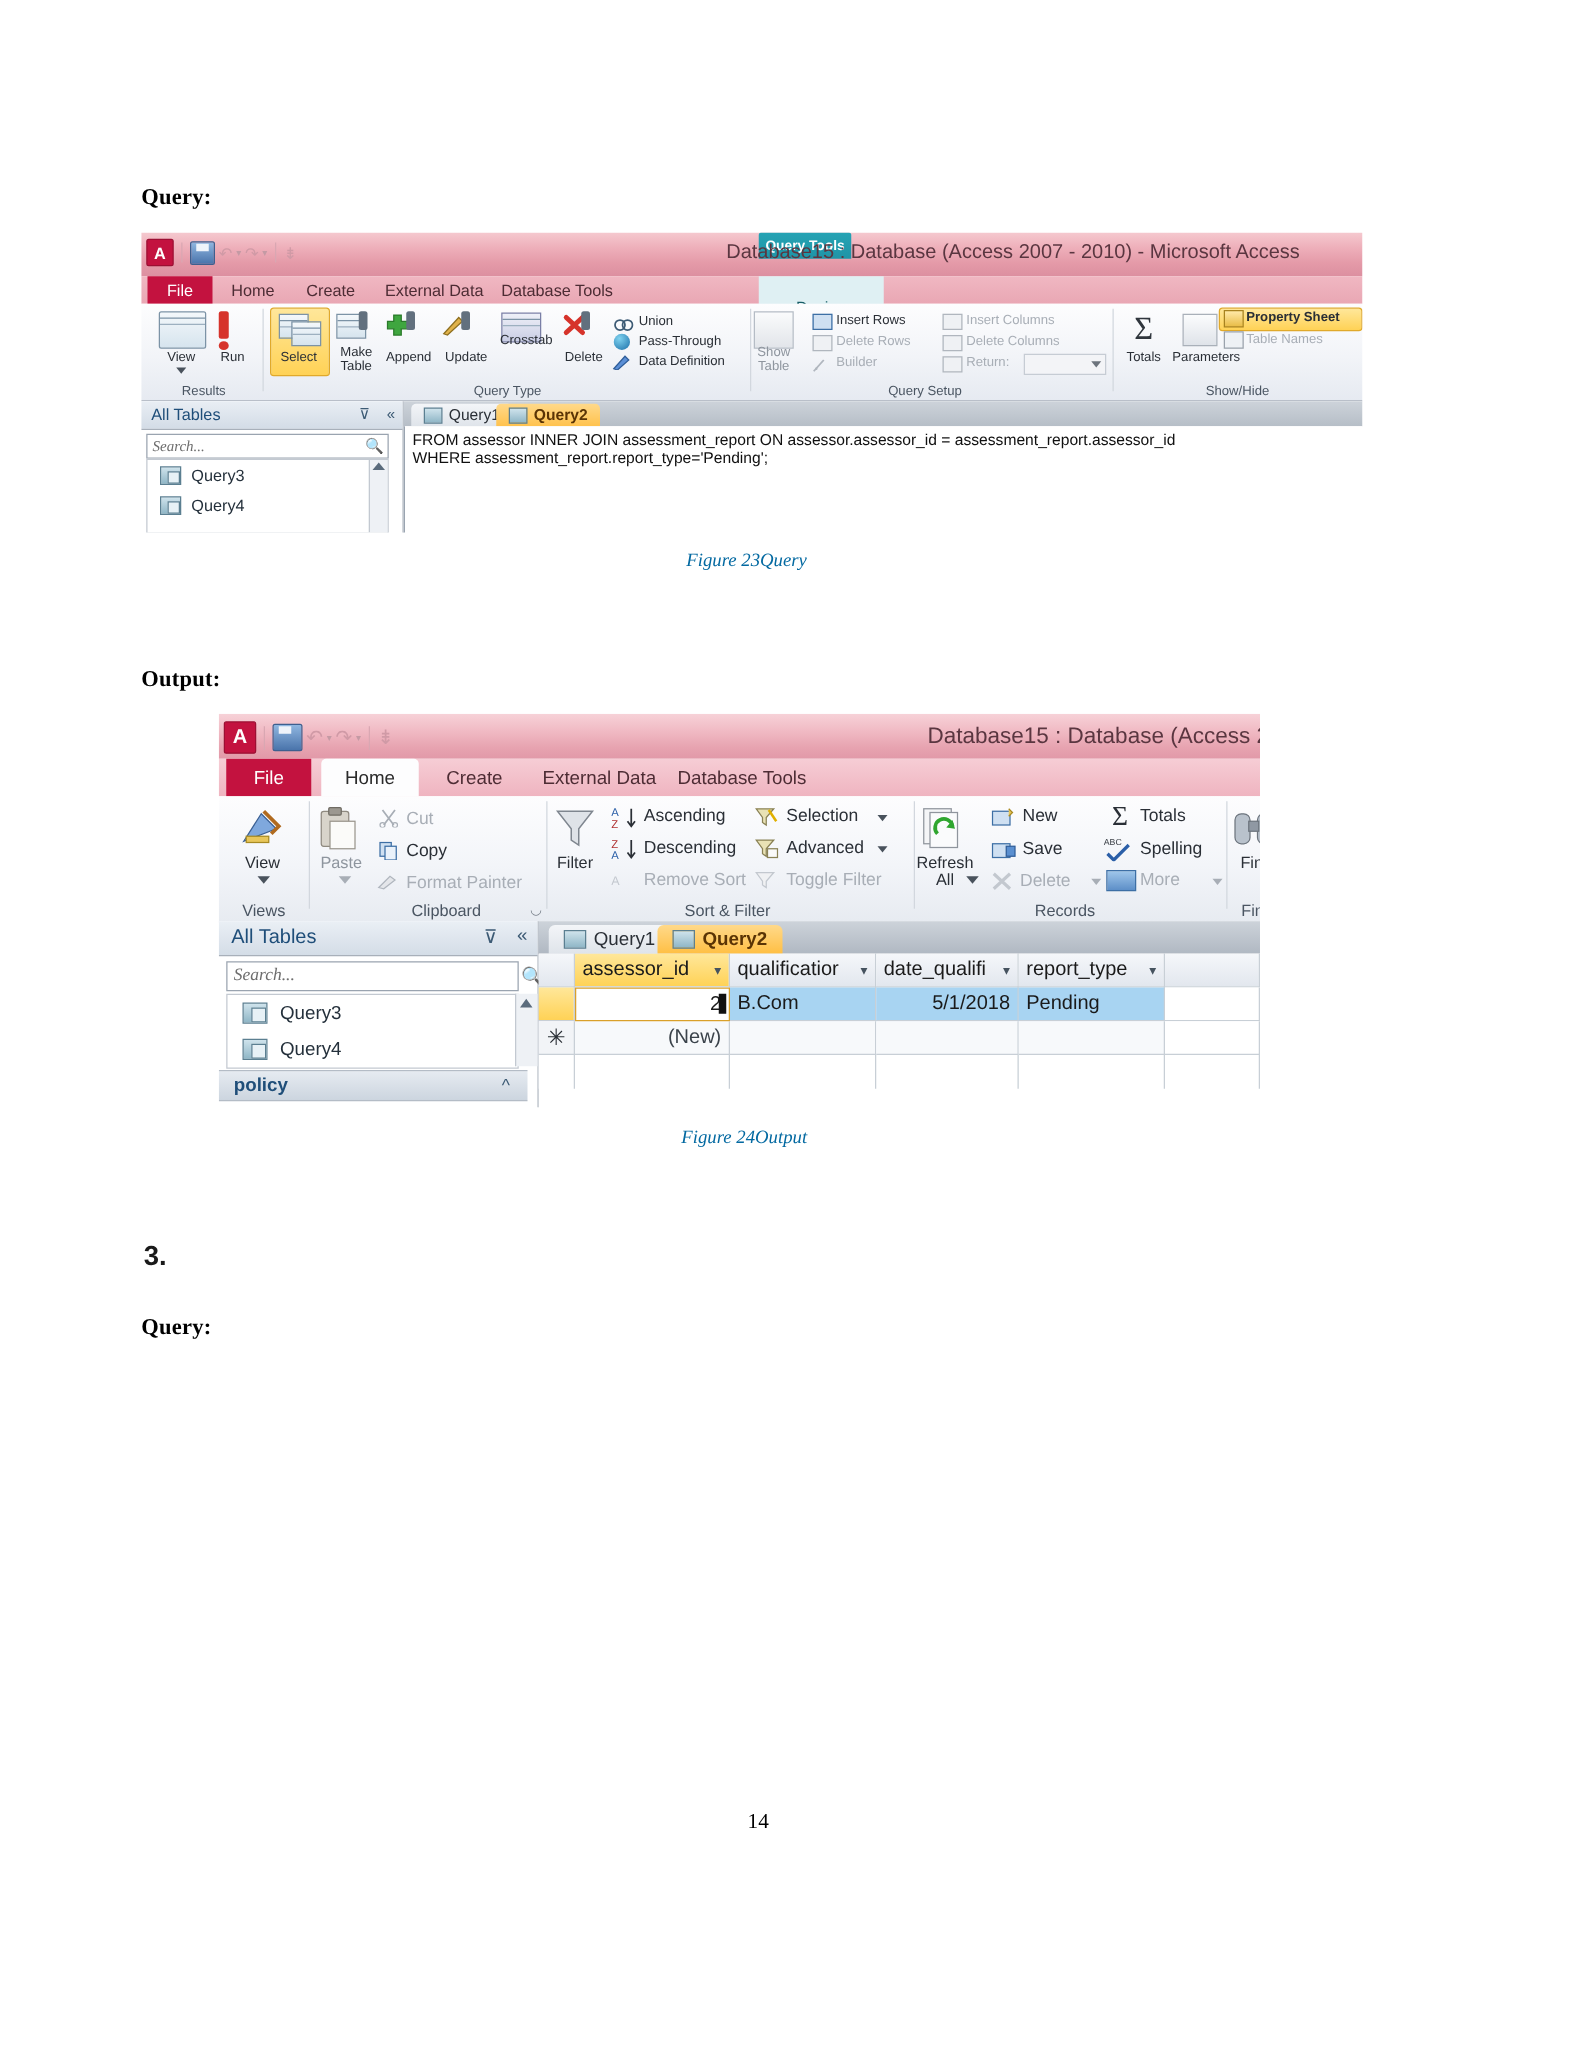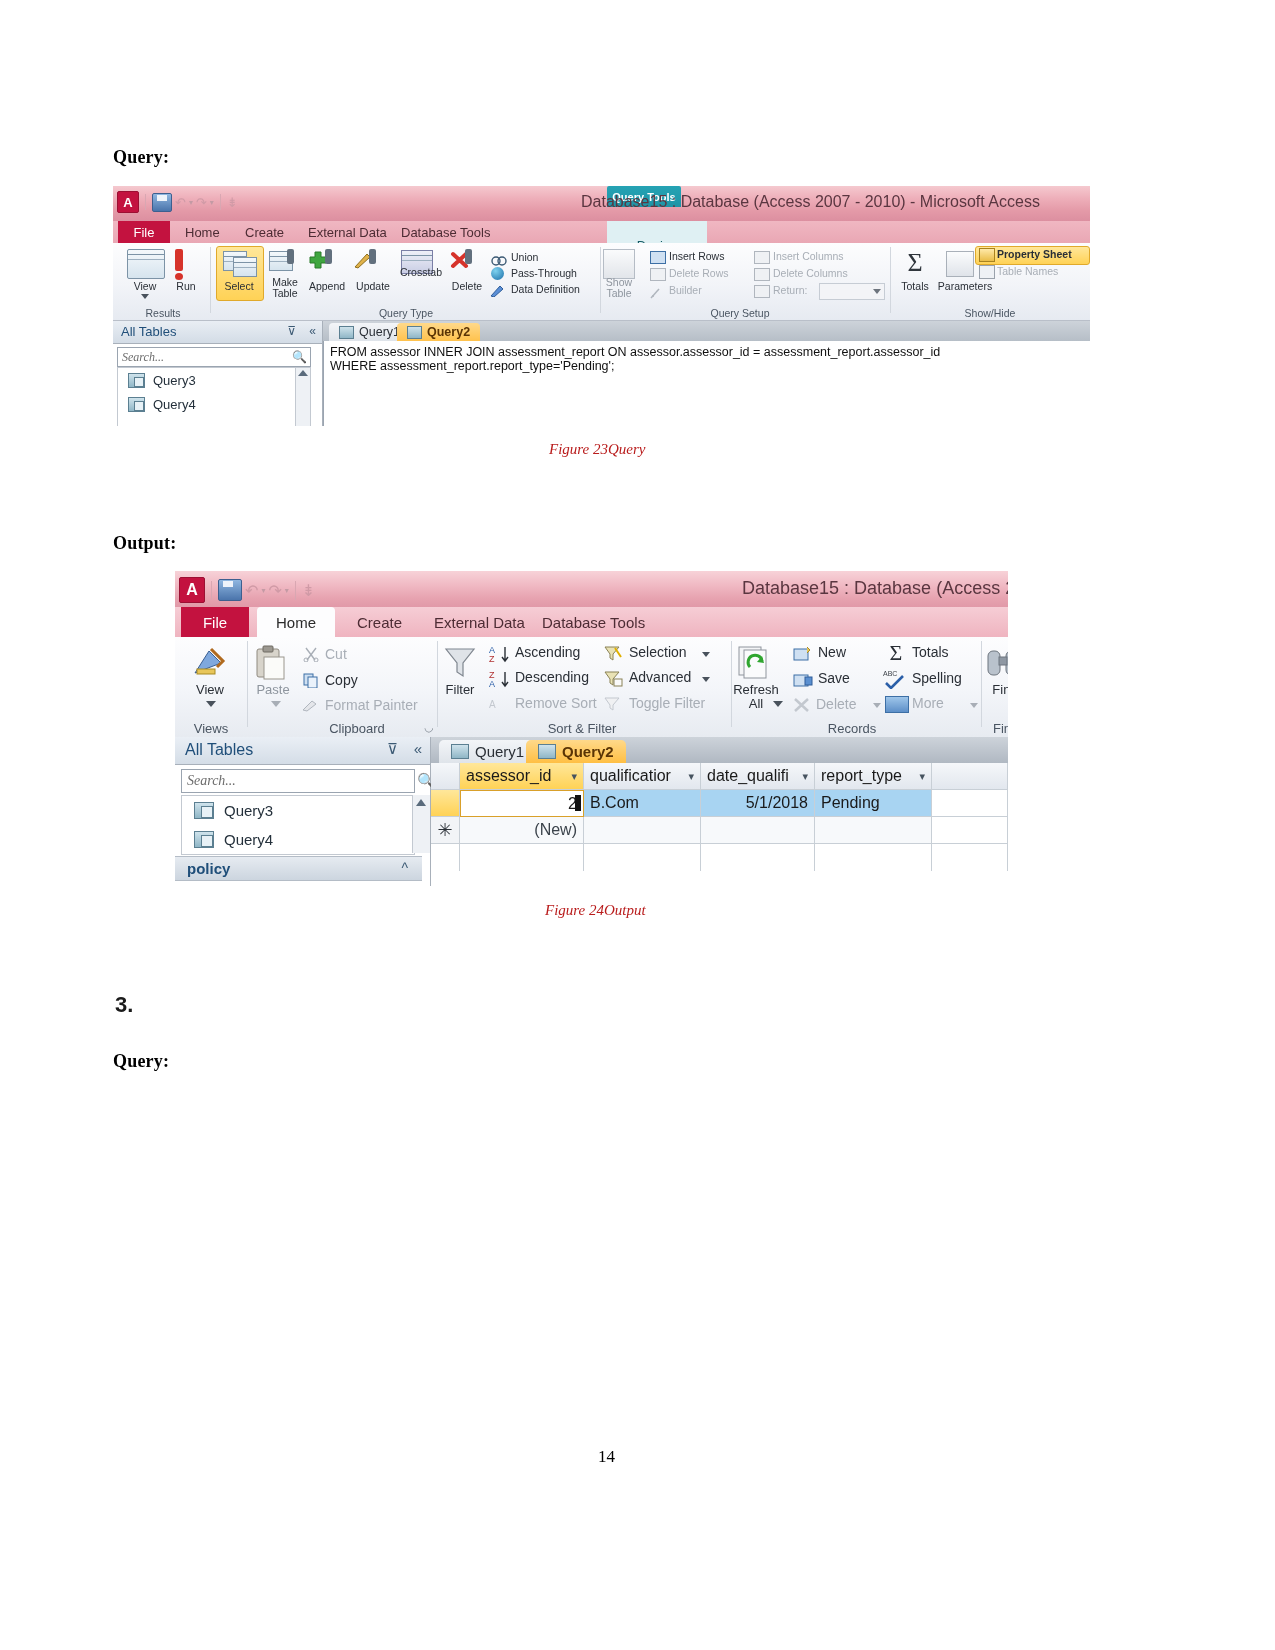--- a/index.html
+++ b/index.html
@@ -2,21 +2,21 @@
 <html><head>
 <meta charset="utf-8">
 <style>
   html,body{margin:0;padding:0;background:#ffffff;}
   body{width:1275px;height:1650px;position:relative;font-family:"Liberation Serif",serif;overflow:hidden;}
 
   .page{position:absolute;inset:0;background:#fff;}
 
   
   .doc-heading{position:absolute;font-family:"Liberation Serif",serif;font-weight:bold;font-size:18px;color:#000;letter-spacing:.2px;}
-  .fig-caption{position:absolute;font-family:"Liberation Serif",serif;font-style:italic;font-size:15px;color:#b91c1c;}
+  .fig-caption{position:absolute;font-family:"Liberation Serif",serif;font-style:italic;font-size:15px;color:#0369a1;}
   .task-line{position:absolute;font-family:"Liberation Sans",sans-serif;font-size:24px;color:#1a1a1a;}
   .task-num{position:absolute;font-family:"Liberation Sans",sans-serif;font-size:22px;font-weight:bold;color:#1a1a1a;}
   .page-number{position:absolute;font-family:"Liberation Serif",serif;font-size:17px;color:#000;}
 
   
   .shot1{position:absolute;left:113px;top:186px;width:977px;height:240px;overflow:hidden;background:#fff;}
 
   .acc-titlebar{position:relative;height:35px;
      background:linear-gradient(to bottom,#f5c9cf 0%,#eeafba 35%,#e49aa8 70%,#dc8fa0 100%);}
   .acc-title-text{position:absolute;left:468px;top:7px;font-family:"Liberation Sans",sans-serif;font-size:16px;color:#5a3640;white-space:nowrap;}

